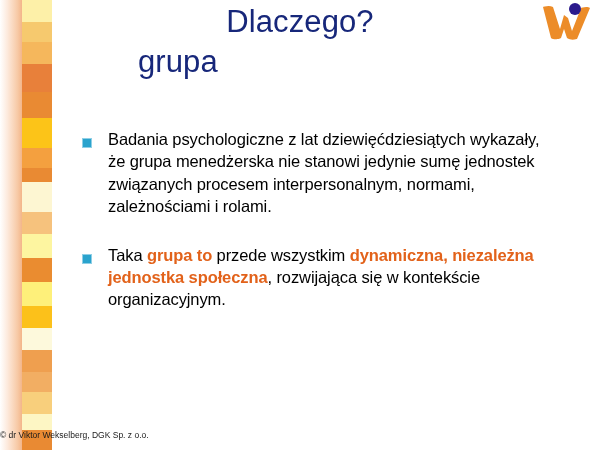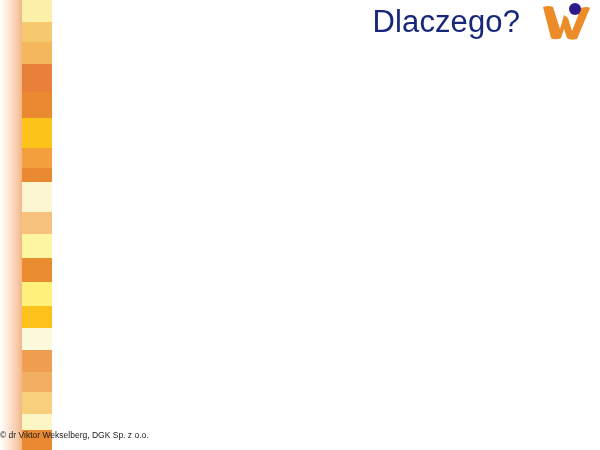--- a/index.html
+++ b/index.html
@@ -70,21 +70,21 @@
     position: absolute;
     left: 80px;
     top: 2px;
     width: 440px;
     color: #17277a;
     font-size: 31px;
     line-height: 40px;
     font-weight: normal;
     letter-spacing: 0.1px;
   }
-  .title-line-1 { display: block; text-align: right; }
+  .title-line-1 { display: block; text-align: center; }
   .title-line-2 { display: block; text-align: left; padding-left: 58px; }
 
   
   #body-block {
     position: absolute;
     left: 78px;
     top: 128px;
     width: 470px;
   }
   .bullet-row {
@@ -157,20 +157,29 @@
 
   <div id="logo">
     <svg width="52" height="40" viewBox="0 0 52 40">
       <path d="M3 5 C3 5, 9 3, 13 5 L20 27 L24 13 L28 16 L32 29 L41 6 C41 6, 47 4, 50 6 L37 37 C37 37, 31 39, 27 36 L24 27 L21 36 C21 36, 15 39, 11 36 Z" fill="#ec8c28"></path>
       <circle cx="35" cy="7" r="6" fill="#2b1a8c"></circle>
     </svg>
   </div>
 
   <div id="title-block">
     <span class="title-line-1">Dlaczego?</span>
+    <span class="title-line-2">grupa</span>
   </div>
 
   <div id="body-block">
+      <div class="bullet-row">
+        <span class="bullet-marker" style="background: rgb(42, 163, 205);"></span>
+        <div class="bullet-text"><span>Badania psychologiczne z lat dziewięćdziesiątych wykazały, że grupa menedżerska nie stanowi jedynie sumę jednostek związanych procesem interpersonalnym, normami, zależnościami i rolami.</span></div>
+      </div>
+      <div class="bullet-row">
+        <span class="bullet-marker" style="background: rgb(42, 163, 205);"></span>
+        <div class="bullet-text"><span>Taka </span><span class="hl" style="color: rgb(226, 98, 26);">grupa to</span><span> przede wszystkim </span><span class="hl" style="color: rgb(226, 98, 26);">dynamiczna, niezależna jednostka społeczna</span><span>, rozwijająca się w kontekście organizacyjnym.</span></div>
+      </div>
     </div>
 
   <div id="footer">© dr Viktor Wekselberg, DGK Sp. z o.o.</div>
 
 </div>
 
 </body></html>

